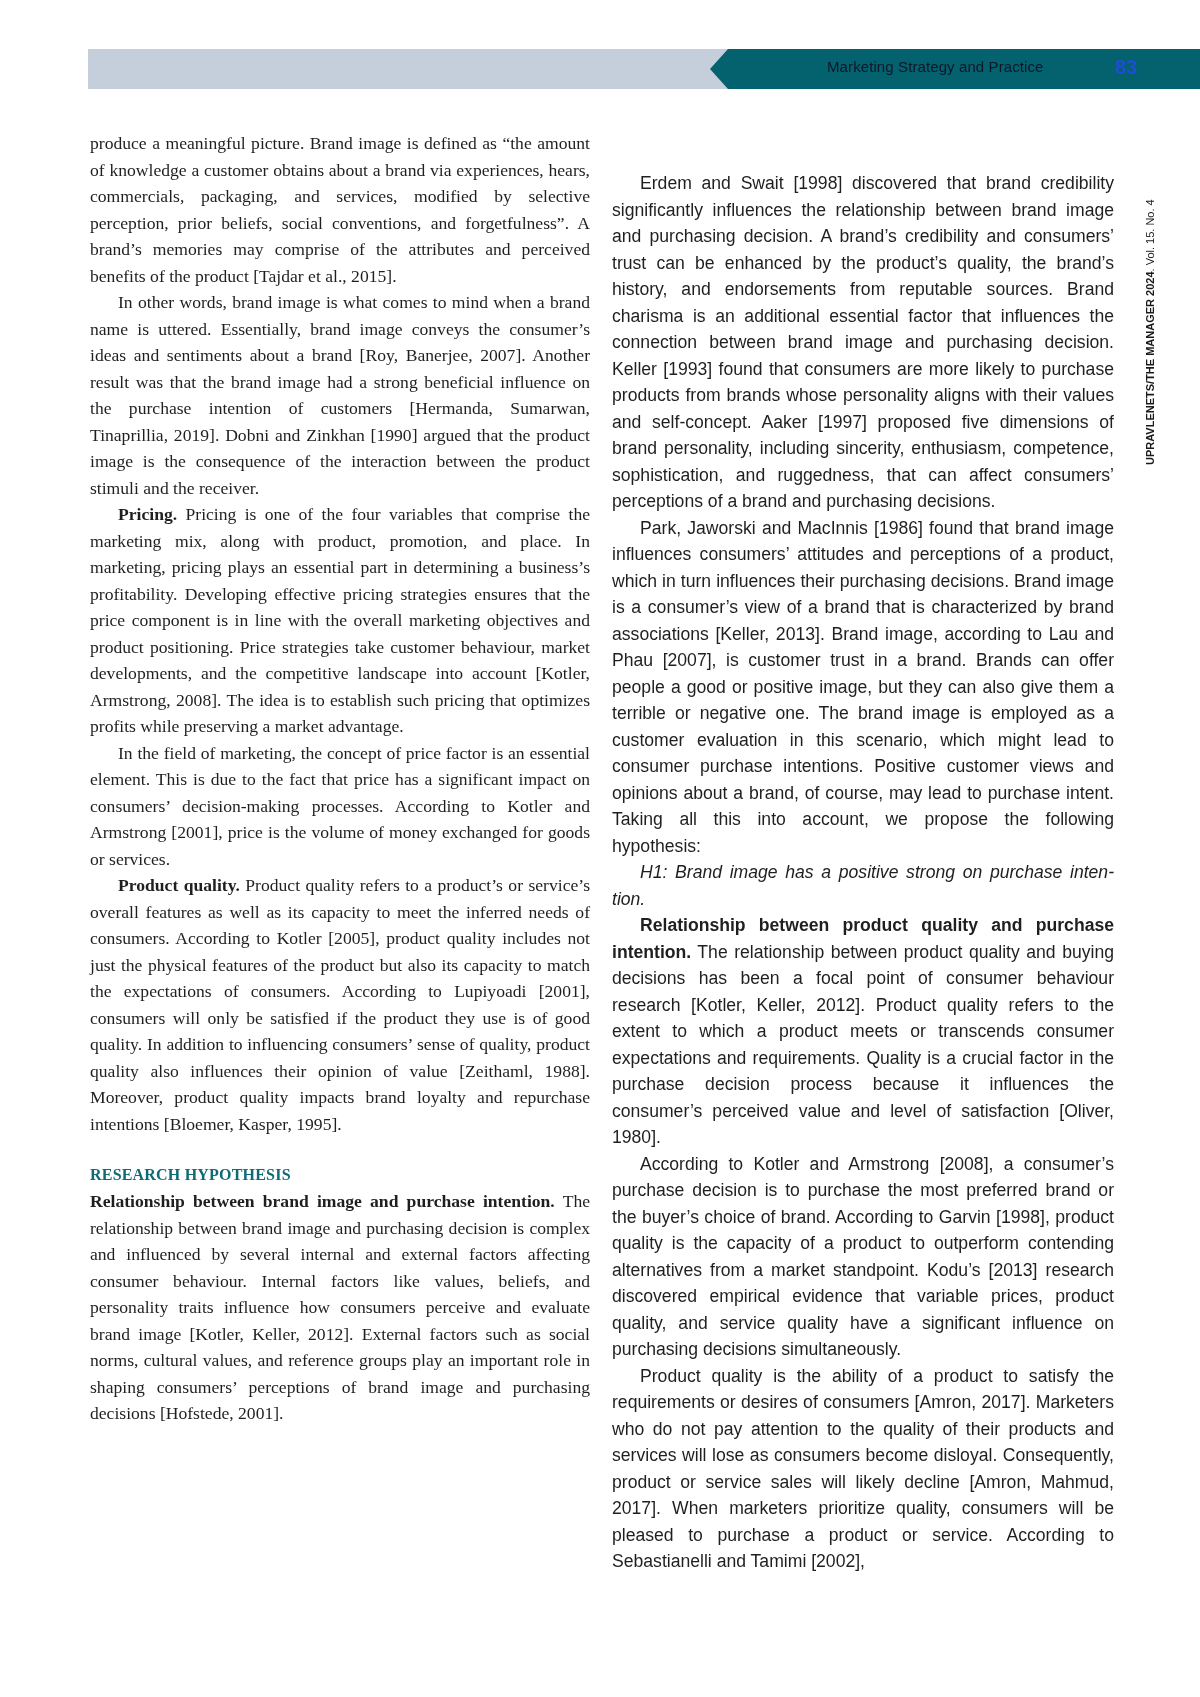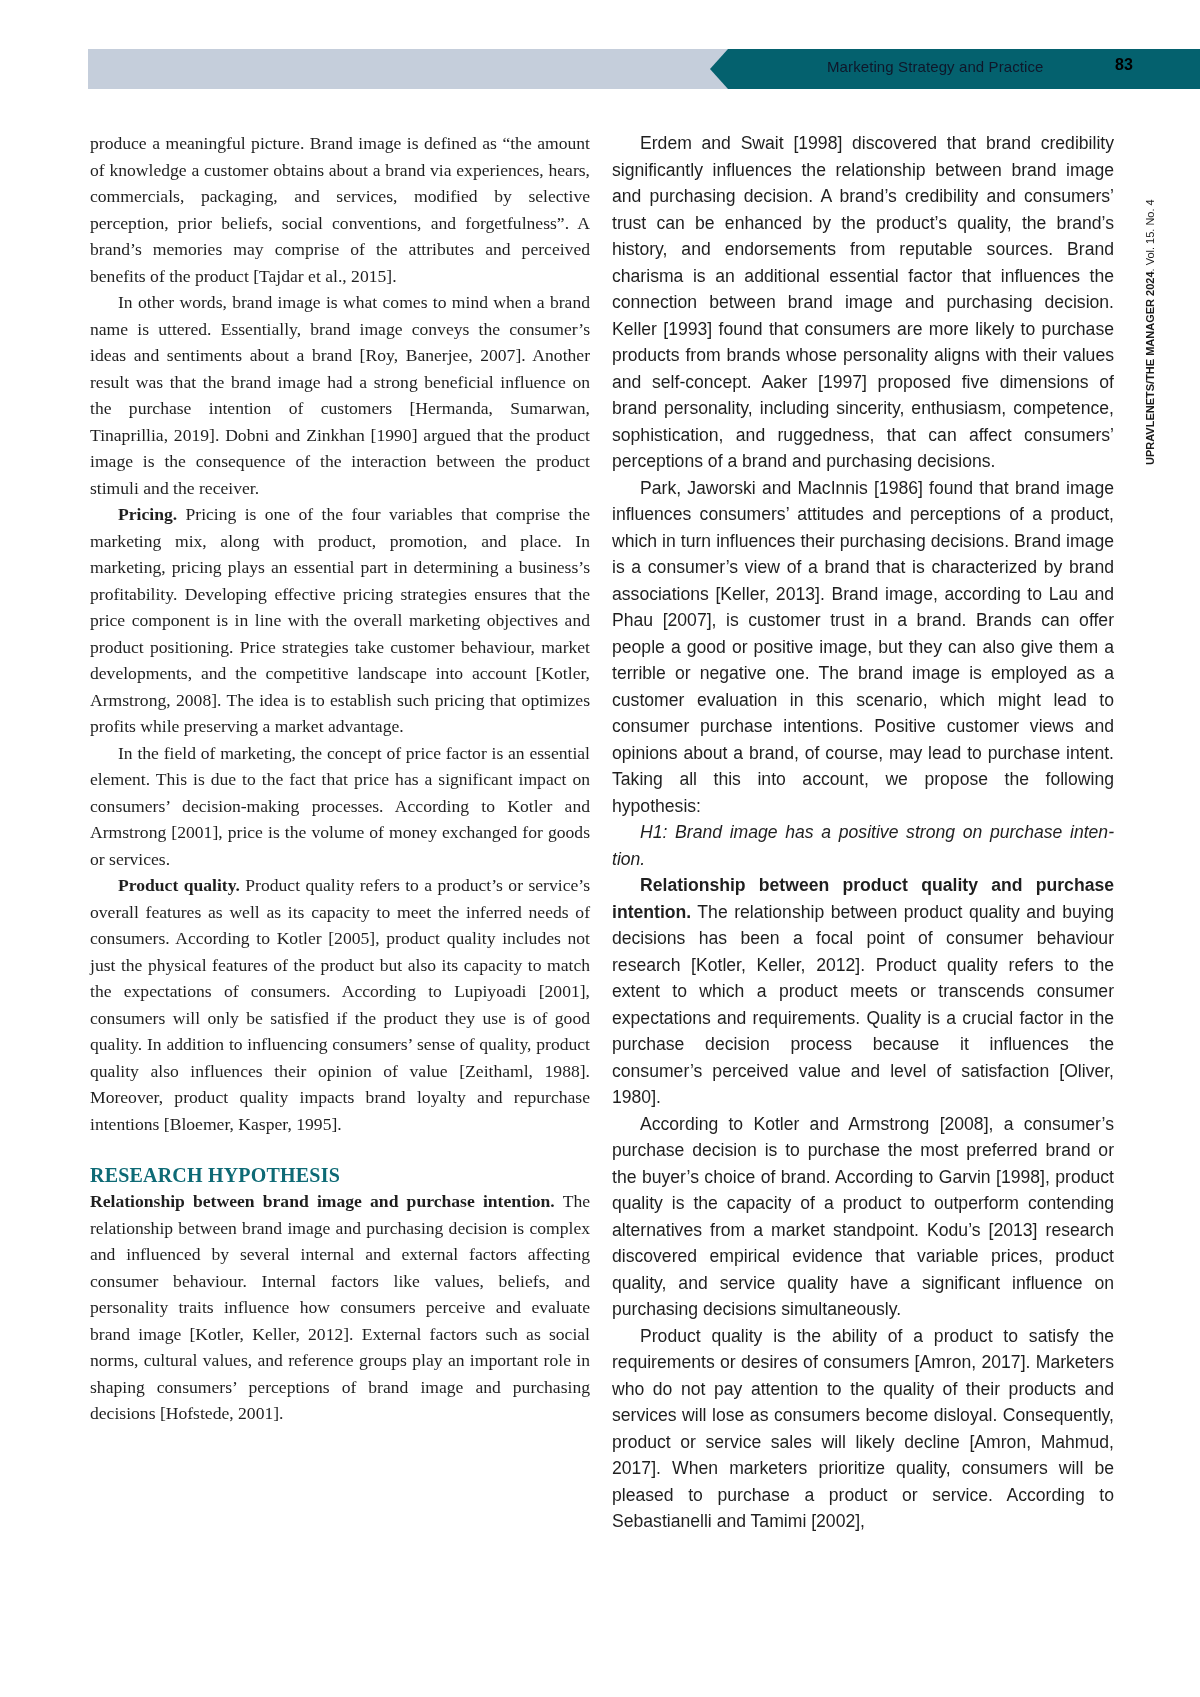--- a/index.html
+++ b/index.html
@@ -15,39 +15,39 @@
   .header-teal {
     position: absolute; left: 710px; top: 49px; width: 490px; height: 40px;
     background: #04616e;
     clip-path: polygon(18px 0, 100% 0, 100% 100%, 18px 100%, 0 50%);
   }
   .header-title {
     position: absolute; left: 827px; top: 58px; font-size: 15px; color: #0f172a;
     letter-spacing: 0.1px;
   }
   .page-number {
-    position: absolute; left: 1115px; top: 56px; font-size: 16px; font-weight: bold; color: #000000;
+    position: absolute; left: 1115px; top: 56px; font-size: 20px; font-weight: bold; color: #1d4ed8;
   }
   .side-journal {
     position: absolute; left: 1144px; top: 465px;
     transform-origin: left top; transform: rotate(-90deg);
     font-size: 11px; white-space: nowrap; color: #1a1a1a;
   }
   .side-journal b { font-weight: bold; }
   .col {
     position: absolute; top: 130px; width: 500px;
     font-size: 17.6px; line-height: 26.5px; text-align: justify; hyphens: manual;
   }
   .col-left { left: 90px; font-family: Liberation Serif, serif; }
-  .col-right { left: 612px; width: 502px; }
+  .col-right { left: 612px; width: 502px; margin-top: 40px; }
   .col p { margin: 0; }
   .indent { text-indent: 28px; }
   .run-in { font-weight: bold; }
   .section-heading {
-    margin-top: 25px !important; color: #0e6a75; font-weight: bold; font-size: 20px;
+    margin-top: 25px !important; color: #0e6a75; font-weight: bold; font-size: 16px;
     letter-spacing: 0.2px; line-height: 26px;
   }
   .hyp { font-style: italic; }
 </style>
 </head>
 <body>
 
 <div class="header-band"></div>
 <div class="header-teal"></div>
 <div class="header-title">Marketing Strategy and Practice</div>

